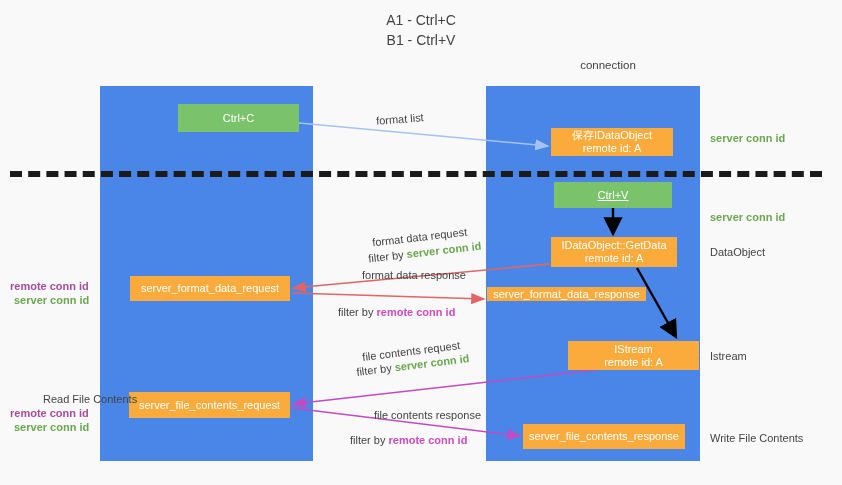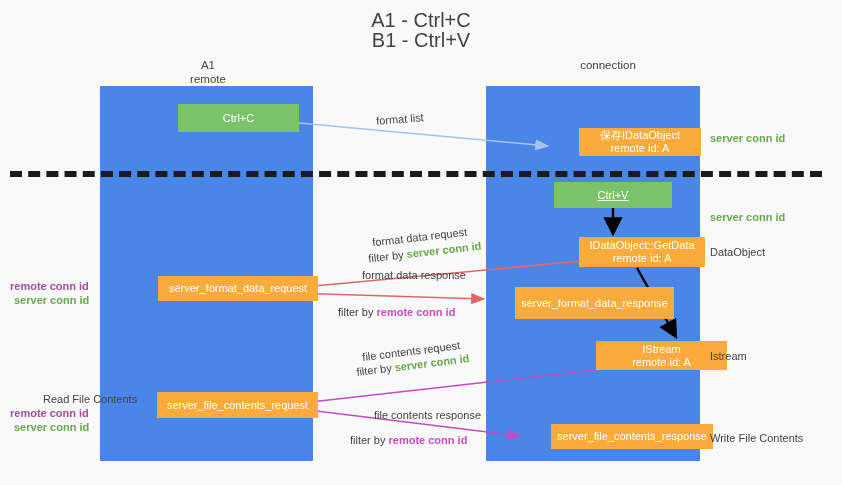--- a/index.html
+++ b/index.html
@@ -8,21 +8,21 @@
     background:#f9f9f9;
     font-family:"Liberation Sans","DejaVu Sans",sans-serif;
     color:#434343;
   }
   #stage{position:absolute;inset:0;}
   .abs{position:absolute;}
 
   
   #title{
     left:0;right:0;top:10px;text-align:center;
-    font-size:20px;line-height:20px;color:#434343;
+    font-size:14px;line-height:20px;color:#434343;
   }
 
   
   .col-head{
     text-align:center;font-size:11.5px;line-height:14px;color:#434343;
   }
   #head-a1{left:128px;top:58px;width:160px;}
   #head-b1{left:528px;top:58px;width:160px;}
 
   
@@ -36,28 +36,28 @@
     border-top:6px dashed #1b1b1b;
   }
 
   
   .node{
     display:flex;align-items:center;justify-content:center;
     text-align:center;color:#ffffff;font-size:11px;line-height:13px;
     box-sizing:border-box;padding:2px 4px;
   }
   .node.green{background:#7ac36a;}
-  .node.orange{background:#fbab3c;margin-left:28px;}
+  .node.orange{background:#fbab3c;}
 
   #n-ctrlc{left:134px;top:104px;width:121px;height:28px;margin-left:44px;}
   #n-store{left:551px;top:128px;width:122px;height:28px;}
   #n-ctrlv{left:554px;top:182px;width:118px;height:26px;text-decoration:underline;}
   #n-getdata{left:551px;top:237px;width:126px;height:30px;}
   #n-fmtreq{left:130px;top:276px;width:160px;height:25px;}
-  #n-fmtresp{left:487px;top:287px;width:159px;height:32px;}
+  #n-fmtresp{left:487px;top:287px;width:159px;height:14px;}
   #n-istream{left:568px;top:341px;width:131px;height:29px;}
   #n-filereq{left:129px;top:392px;width:161px;height:26px;}
   #n-fileresp{left:523px;top:424px;width:162px;height:25px;}
 
   
   .lbl{font-size:11px;line-height:14px;color:#434343;white-space:nowrap;}
   .lbl.green{color:#6aa84f;font-weight:bold;}
   .lbl.purple{color:#a64d9e;font-weight:bold;}
   .lbl .g{color:#6aa84f;font-weight:bold;}
   .lbl .p{color:#cc4bc2;font-weight:bold;}
@@ -95,24 +95,20 @@
 </head>
 <body>
 
 <div id="stage">
 
   <div class="abs" id="title">
     <div>A1 - Ctrl+C</div>
     <div>B1 - Ctrl+V</div>
   </div>
 
-  <div class="abs col-head" id="head-a1">
-    <div>A1</div>
-    <div>remote</div>
-  </div>
   <div class="abs col-head" id="head-b1">
     <div>connection</div>
   </div>
 
   <div class="abs panel" id="panel-a1"></div>
   <div class="abs panel" id="panel-b1"></div>
 
   <svg id="arrows" viewBox="0 0 842 485" xmlns="http://www.w3.org/2000/svg">
     <defs>
       <marker id="ah-blue" markerWidth="9" markerHeight="7" refX="8" refY="3.5" orient="auto">

